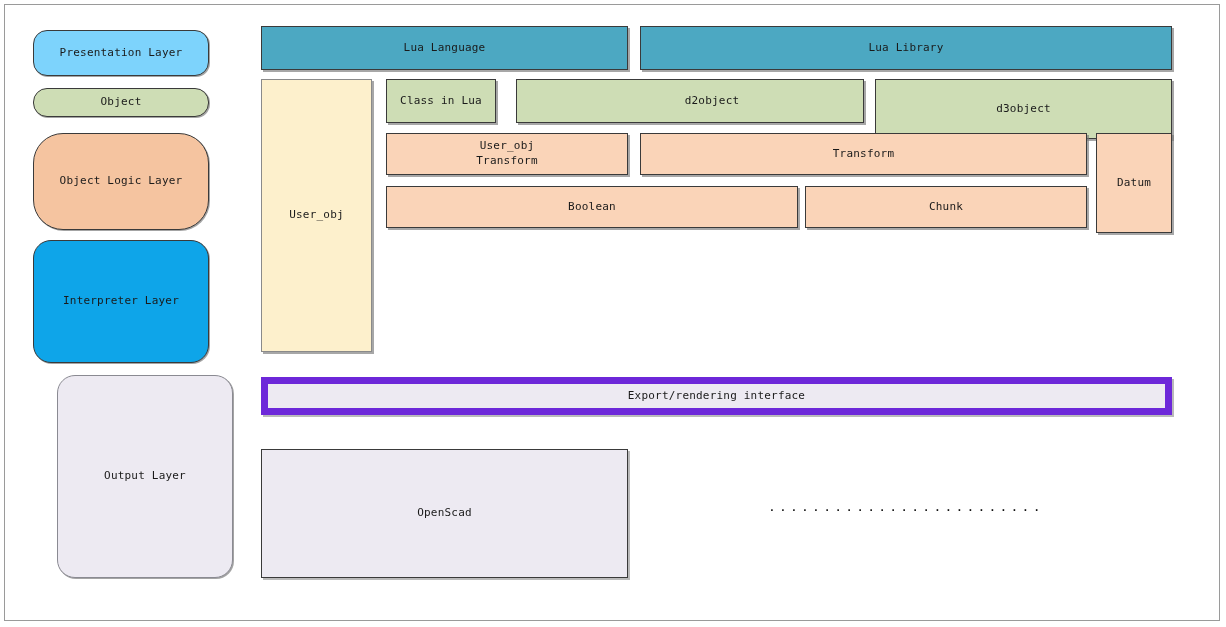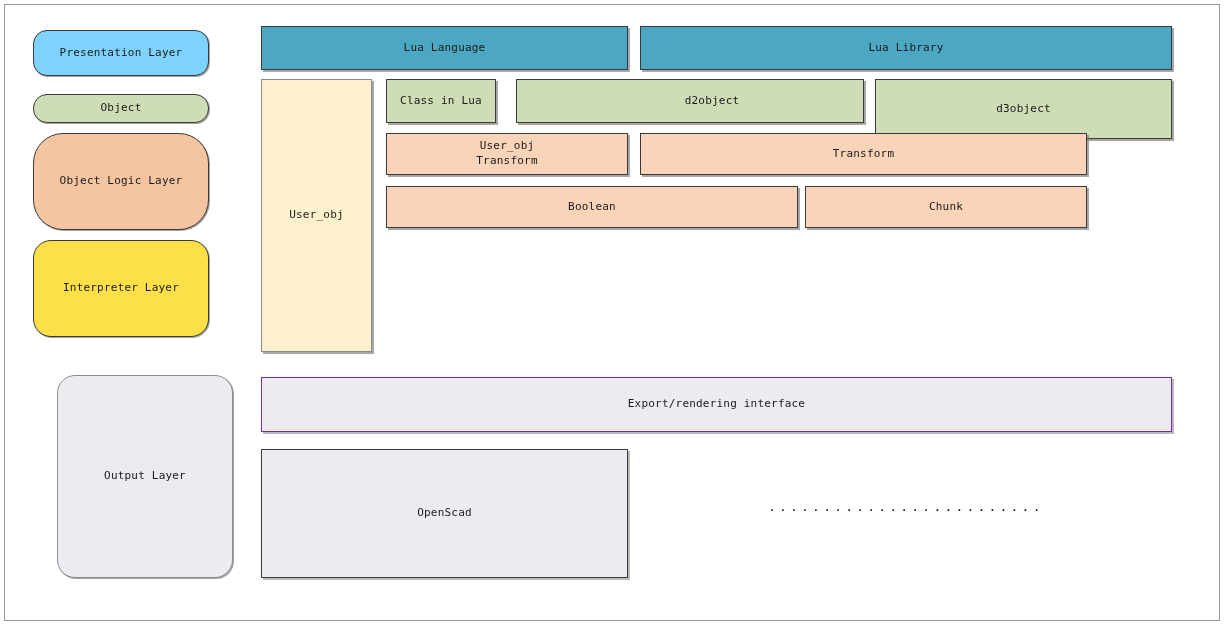--- a/index.html
+++ b/index.html
@@ -57,29 +57,29 @@
 </head>
 <body>
 
 <div id="canvas">
   <div id="outer-frame"></div>
 
   <div class="box pill" style="left:33px; top:30px; width:176px; height:46px; background:#7dd3fc;">
     <span>Presentation Layer</span>
   </div>
 
-  <div class="box pill" style="left:33px; top:94px; width:176px; height:29px; background:#CEDDB5;">
+  <div class="box pill" style="left:33px; top:88px; width:176px; height:29px; background:#CEDDB5;">
     <span>Object</span>
   </div>
 
   <div class="box pill" style="left:33px; top:133px; width:176px; height:97px; background:#F5C4A0; border-radius:30px;">
     <span>Object Logic Layer</span>
   </div>
 
-  <div class="box pill" style="left:33px; top:240px; width:176px; height:97px; background:#fde047; border-radius:18px;">
+  <div class="box pill" style="left:33px; top:240px; width:176px; height:123px; background:#0ea5e9; border-radius:18px;">
     <span>Interpreter Layer</span>
   </div>
 
   <div class="box pill" style="left:33px; top:375px; width:176px; height:203px; background:#EDEAF2; border:1px solid #8A8A92; border-radius:18px;margin-left:24px;">
     <span>Output Layer</span>
   </div>
 
   <div class="box rect" style="left:261px; top:26px; width:367px; height:44px; background:#4CA8C2;">
     <span>Lua Language</span>
   </div>
@@ -106,31 +106,34 @@
 
   <div class="box rect" style="left:386px; top:133px; width:242px; height:42px; background:#FAD4B8;">
     <span>User_obj
 Transform</span>
   </div>
 
   <div class="box rect" style="left:640px; top:133px; width:447px; height:42px; background:#FAD4B8;">
     <span>Transform</span>
   </div>
 
+  <div class="box rect" style="left:1096px; top:133px; width:76px; height:100px; background:#FAD4B8;">
+    <span>Datum</span>
+  </div>
 
   <div class="box rect" style="left:386px; top:186px; width:412px; height:42px; background:#FAD4B8;">
     <span>Boolean</span>
   </div>
 
   <div class="box rect" style="left:805px; top:186px; width:282px; height:42px; background:#FAD4B8;">
     <span>Chunk</span>
   </div>
 
 
-  <div class="box rect-soft" style="left:261px; top:377px; width:911px; height:55px; background:#EDEAF2; border:1px solid #6d28d9;">
+  <div class="box rect-soft" style="left:261px; top:377px; width:911px; height:38px; background:#EDEAF2; border:7px solid #6d28d9;">
     <span>Export/rendering interface</span>
   </div>
 
   <div class="box rect-soft" style="left:261px; top:449px; width:367px; height:129px; background:#EDEAF2; border:1px solid #3A3A3A;">
     <span>OpenScad</span>
   </div>
 
   <div class="box" style="left:768px; top:498px; width:274px; height:24px; font-size:13px; letter-spacing:3.2px; color:#111111; justify-content:flex-start; overflow:hidden;">
     <span>············································</span>
   </div>

